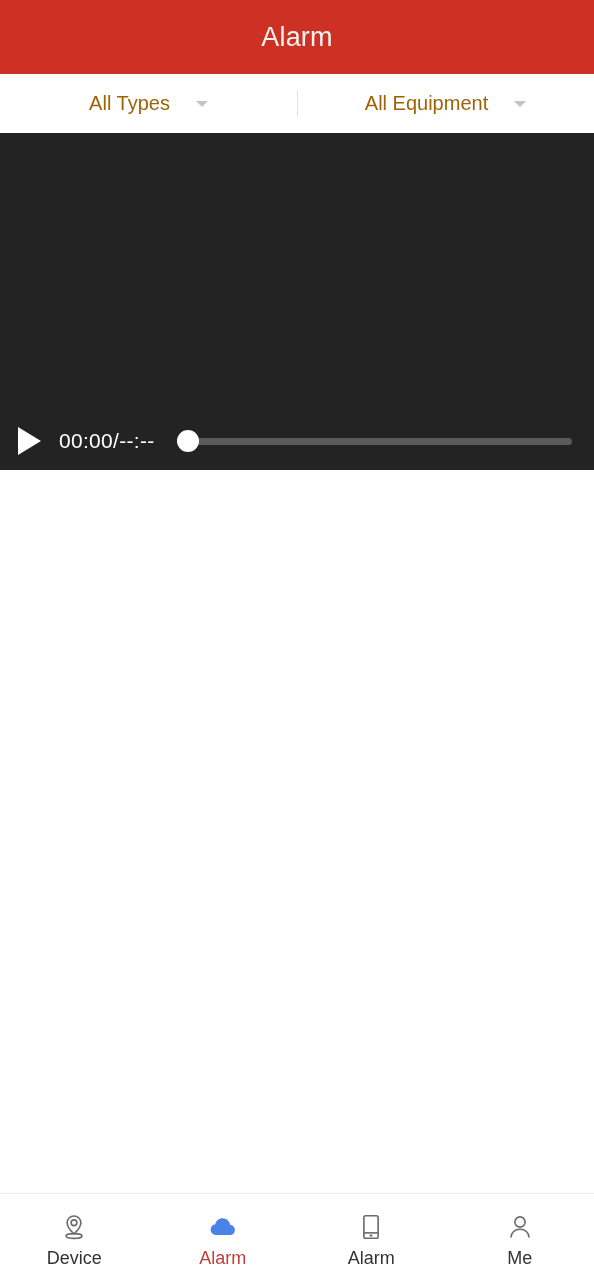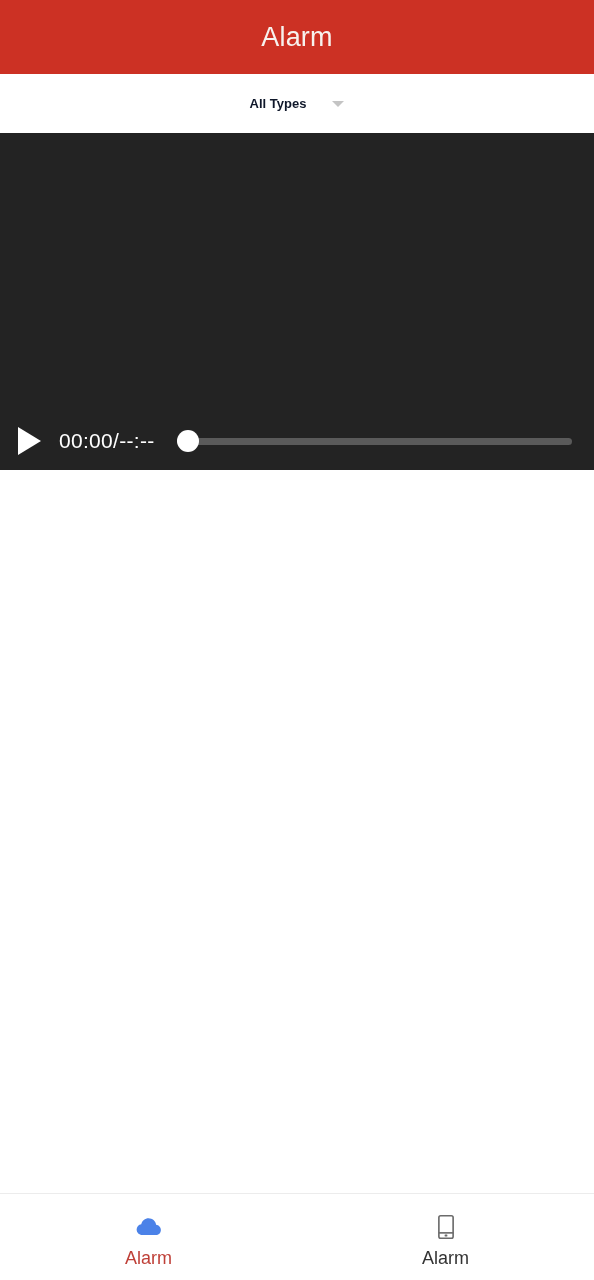--- a/index.html
+++ b/index.html
@@ -49,23 +49,23 @@
   .filter-item + .filter-item::before {
     content: "";
     position: absolute;
     left: 0;
     top: 16px;
     bottom: 16px;
     width: 1px;
     background: #e2e2e2;
   }
   .filter-label {
-    color: #0f172a;
-    font-size: 13px;
-    font-weight: 700;
+    color: #a16207;
+    font-size: 20px;
+    font-weight: 400;
     white-space: nowrap;
   }
   .caret-down {
     width: 0;
     height: 0;
     border-left: 6px solid transparent;
     border-right: 6px solid transparent;
     border-top: 6px solid #c4c4c4;
     margin-left: 26px;
     flex: 0 0 auto;
@@ -188,20 +188,24 @@
   <div class="header-title">Alarm</div>
 </div>
 
 <div class="filter-bar">
 
   <div class="filter-item">
     <span class="filter-label">All Types</span>
     <span class="caret-down"></span>
   </div>
 
+  <div class="filter-item">
+    <span class="filter-label">All Equipment</span>
+    <span class="caret-down"></span>
+  </div>
 
 
 </div>
 
 <div class="video-player">
 
   <div class="video-stage"></div>
 
   <div class="video-controls">
 
@@ -214,20 +218,30 @@
       <div class="seek-thumb" style="left: 0px;"></div>
     </div>
 
   </div>
 </div>
 
 <div class="content-area"></div>
 
 <div class="bottom-nav">
 
+  <div class="nav-item">
+    <span class="nav-icon">
+      <svg width="30" height="30" viewBox="0 0 24 24" fill="none" stroke="#6b6b6b" stroke-width="1.3">
+        <path d="M12 3.2c-3.1 0-5.5 2.4-5.5 5.4 0 3.9 5.5 9 5.5 9s5.5-5.1 5.5-9c0-3-2.4-5.4-5.5-5.4z"></path>
+        <circle cx="12" cy="8.6" r="2.3"></circle>
+        <ellipse cx="12" cy="19.2" rx="6.4" ry="1.9"></ellipse>
+      </svg>
+    </span>
+    <span class="nav-label">Device</span>
+  </div>
 
   <div class="nav-item active">
     <span class="nav-icon">
       <svg width="30" height="30" viewBox="0 0 24 24">
         <path fill="#4b82e8" d="M18.6 18.4H6.6c-2.5 0-4.5-2-4.5-4.4 0-2.2 1.6-4 3.7-4.3.6-2.7 3-4.7 5.9-4.7 3 0 5.5 2.2 6 5.1 2.1.2 3.8 2 3.8 4.2 0 2.3-1.8 4.1-4.1 4.1z"></path>
       </svg>
     </span>
     <span class="nav-label">Alarm</span>
   </div>
 
@@ -235,14 +249,23 @@
     <span class="nav-icon">
       <svg width="30" height="30" viewBox="0 0 24 24" fill="none" stroke="#6b6b6b" stroke-width="1.3">
         <rect x="6.3" y="3" width="11.4" height="18" rx="1.4"></rect>
         <line x1="6.3" y1="16.7" x2="17.7" y2="16.7"></line>
         <rect x="10.9" y="18" width="2.2" height="1.5" rx="0.3" fill="#6b6b6b" stroke="none"></rect>
       </svg>
     </span>
     <span class="nav-label">Alarm</span>
   </div>
 
+  <div class="nav-item">
+    <span class="nav-icon">
+      <svg width="30" height="30" viewBox="0 0 24 24" fill="none" stroke="#6b6b6b" stroke-width="1.3">
+        <circle cx="12" cy="8" r="4.1"></circle>
+        <path d="M4.8 20.4c0-4 3.2-6.6 7.2-6.6s7.2 2.6 7.2 6.6"></path>
+      </svg>
+    </span>
+    <span class="nav-label">Me</span>
+  </div>
 
 </div>
 
 </body></html>

